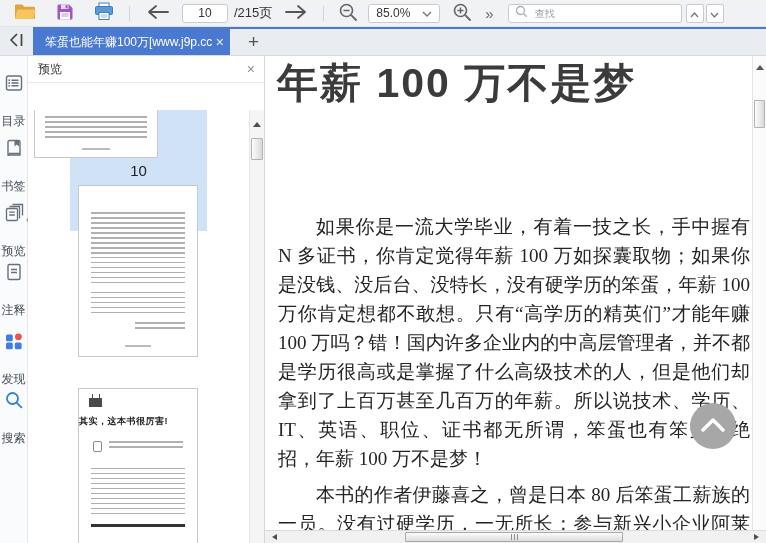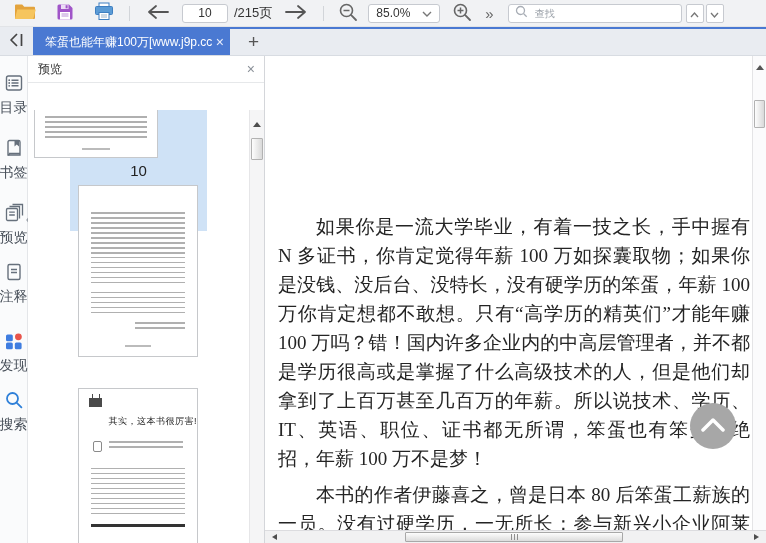--- a/index.html
+++ b/index.html
@@ -58,21 +58,21 @@
   }
   .tab-title{ flex:1; font-size:12px; white-space:nowrap; overflow:hidden; }
   .tab-close{ font-size:14px; color:#e9eefb; margin-left:4px; cursor:pointer; line-height:1; }
   .newtab-btn{ margin-left:14px; font-size:19px; color:#555; background:none; border:none; cursor:pointer; align-self:center; line-height:1; padding:0 4px; }
   
   .rail{
     position:absolute; top:56px; left:0; width:28px; height:487px;
     background:#fafbfc; border-right:1px solid #e4e6e9;
   }
   .rail-item{ position:absolute; left:0; width:27px; display:flex; flex-direction:column; align-items:center; cursor:pointer; }
-  .rail-item .lbl{ font-size:14px; color:#474f59; margin-top:2px; white-space:nowrap; }
+  .rail-item .lbl{ font-size:12px; color:#474f59; margin-top:16px; white-space:nowrap; }
   .splitter-handle{ position:absolute; left:25px; top:213px; width:8px; height:14px; display:flex; align-items:center; cursor:pointer; }
   
   .panel{
     position:absolute; top:56px; left:28px; width:237px; height:487px;
     background:#fff; border-right:1px solid #d4d6da;
   }
   .panel-header{
     height:27px; border-bottom:1px solid #e6e8ea; display:flex; align-items:center;
     padding:0 9px 0 10px;
   }
@@ -87,21 +87,21 @@
   .pt10{ left:6px; top:0; width:124px; height:48px; border-top:none; }
   .pt11{ left:50px; top:75px; width:120px; height:172px; }
   .pt12{ left:50px; top:278px; width:120px; height:210px; }
   .thumb-num{ position:absolute; width:137px; text-align:center; font-size:15px; color:#222; }
   .tn10{ left:42px; top:52px; }
   .tn11{ left:42px; top:250px; }
   .tlines{ background:repeating-linear-gradient(to bottom,#b0b0b0 0 1.5px,transparent 1.5px 5px); }
   .footer-dash{ background:#bbb; height:2px; }
   .p12-icon{ position:absolute; left:10px; top:9px; width:13px; height:9px; background:#4a4a4a; }
   .p12-icon::before{ content:""; position:absolute; top:-4px; left:3px; width:6px; height:4px; border-left:1px solid #4a4a4a; border-right:1px solid #4a4a4a; }
-  .p12-heading{ position:absolute; top:26px; left:0; right:0; text-align:right; font-size:9px; font-weight:normal; color:#222; letter-spacing:.5px; }
+  .p12-heading{ position:absolute; top:26px; left:0; right:0; text-align:left; font-size:9px; font-weight:bold; color:#222; letter-spacing:.5px; }
   .p12-badge{ position:absolute; left:14px; top:52px; width:9px; height:11px; border:1px solid #8a8a8a; border-radius:2px; }
   
   .panel-sb{ position:absolute; top:54px; right:0; width:15px; bottom:0; background:#f5f5f6; border-left:1px solid #e6e6e8; }
   .sb-up-arrow{ width:0; height:0; border:4px solid transparent; border-bottom:5px solid #4e4e4e; margin:8px auto 0; }
   .sb-thumb{ position:absolute; left:1px; right:1px; background:linear-gradient(to right,#fdfdfd,#d9d9d9); border:1px solid #b2b2b2; border-radius:1px; cursor:pointer; }
   .panel-sb .sb-thumb{ top:28px; height:22px; }
   
   .main{ position:absolute; top:56px; left:265px; width:501px; height:487px; background:#fff; overflow:hidden; }
   .doc-title{
     position:absolute; left:12px; top:0px; font-size:41px; font-weight:bold; color:#3b3b3b;
@@ -316,20 +316,21 @@
     </div>
   </div>
 
   <div class="panel-sb">
     <div class="sb-up-arrow"></div>
     <div class="sb-thumb"></div>
   </div>
 </div>
 
 <div class="main">
+  <div class="doc-title">年薪 100 万不是梦</div>
   <div class="paras">
     <p>如果你是一流大学毕业，有着一技之长，手中握有 N 多证书，你肯定觉得年薪 100 万如探囊取物；如果你是没钱、没后台、没特长，没有硬学历的笨蛋，年薪 100 万你肯定想都不敢想。只有“高学历的精英们”才能年赚 100 万吗？错！国内许多企业内的中高层管理者，并不都是学历很高或是掌握了什么高级技术的人，但是他们却拿到了上百万甚至几百万的年薪。所以说技术、学历、IT、英语、职位、证书都无所谓，笨蛋也有笨蛋的绝招，年薪 100 万不是梦！</p>
     <p>本书的作者伊藤喜之，曾是日本 80 后笨蛋工薪族的一员。没有过硬学历，一无所长；参与新兴小企业阿莱布股份公司的创业，因老板觉得他没有价值而被抛弃；做贸易公司业务员，也无成绩；又转做仓库出货员，</p>
   </div>
 
   <button class="totop">
     <span><svg width="26" height="15" viewBox="0 0 26 15">
           <path d="M3 13L13 3l10 10" stroke="#fff" stroke-width="3.5" fill="none" stroke-linecap="round" stroke-linejoin="round"></path>
         </svg></span>
   </button>

